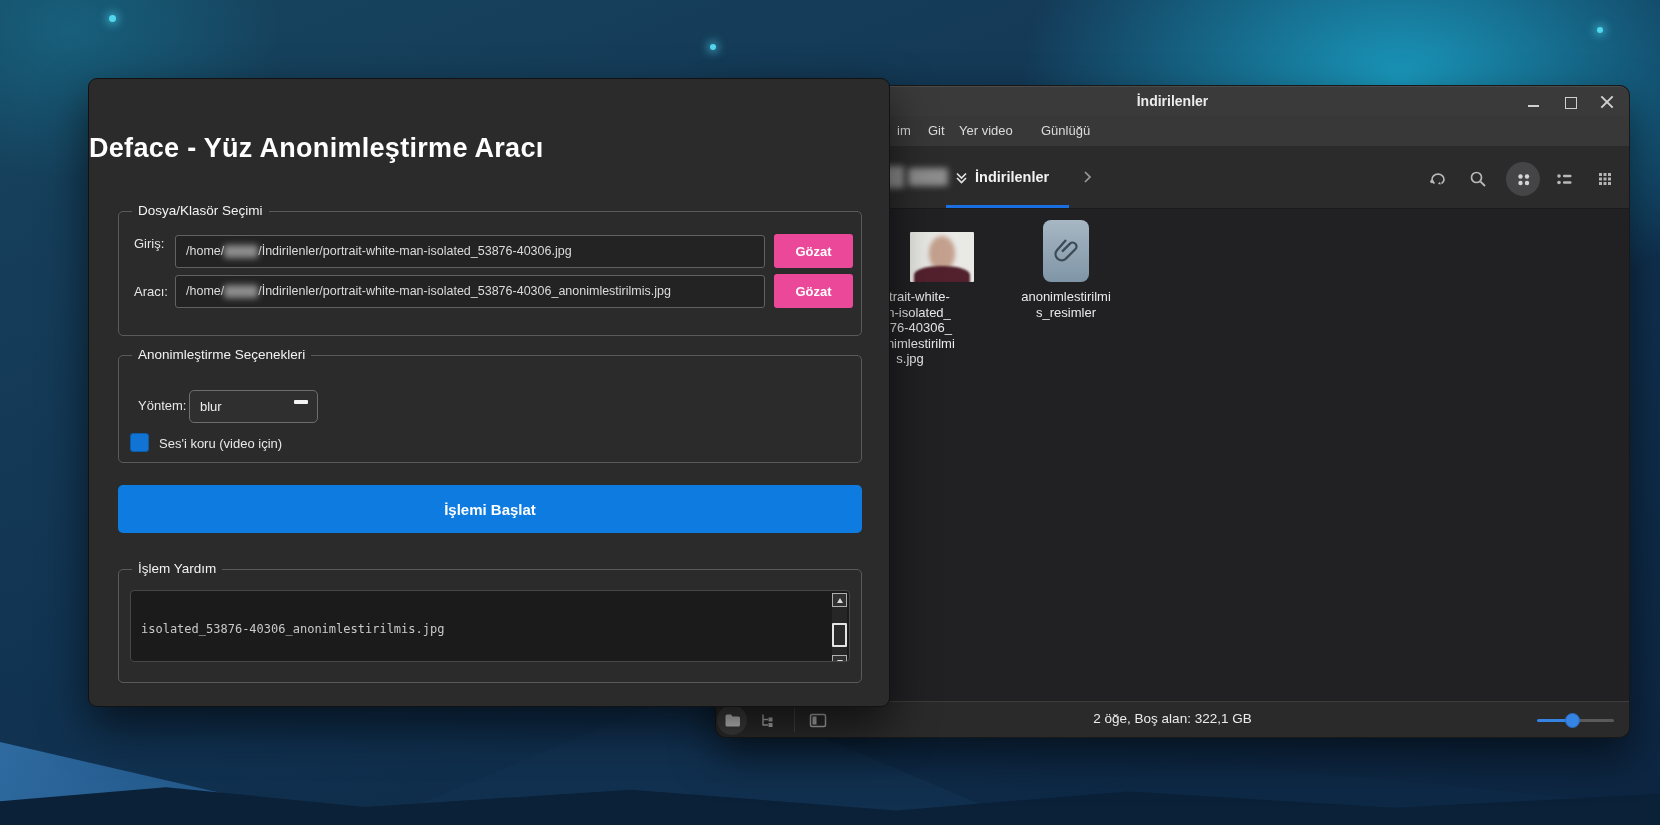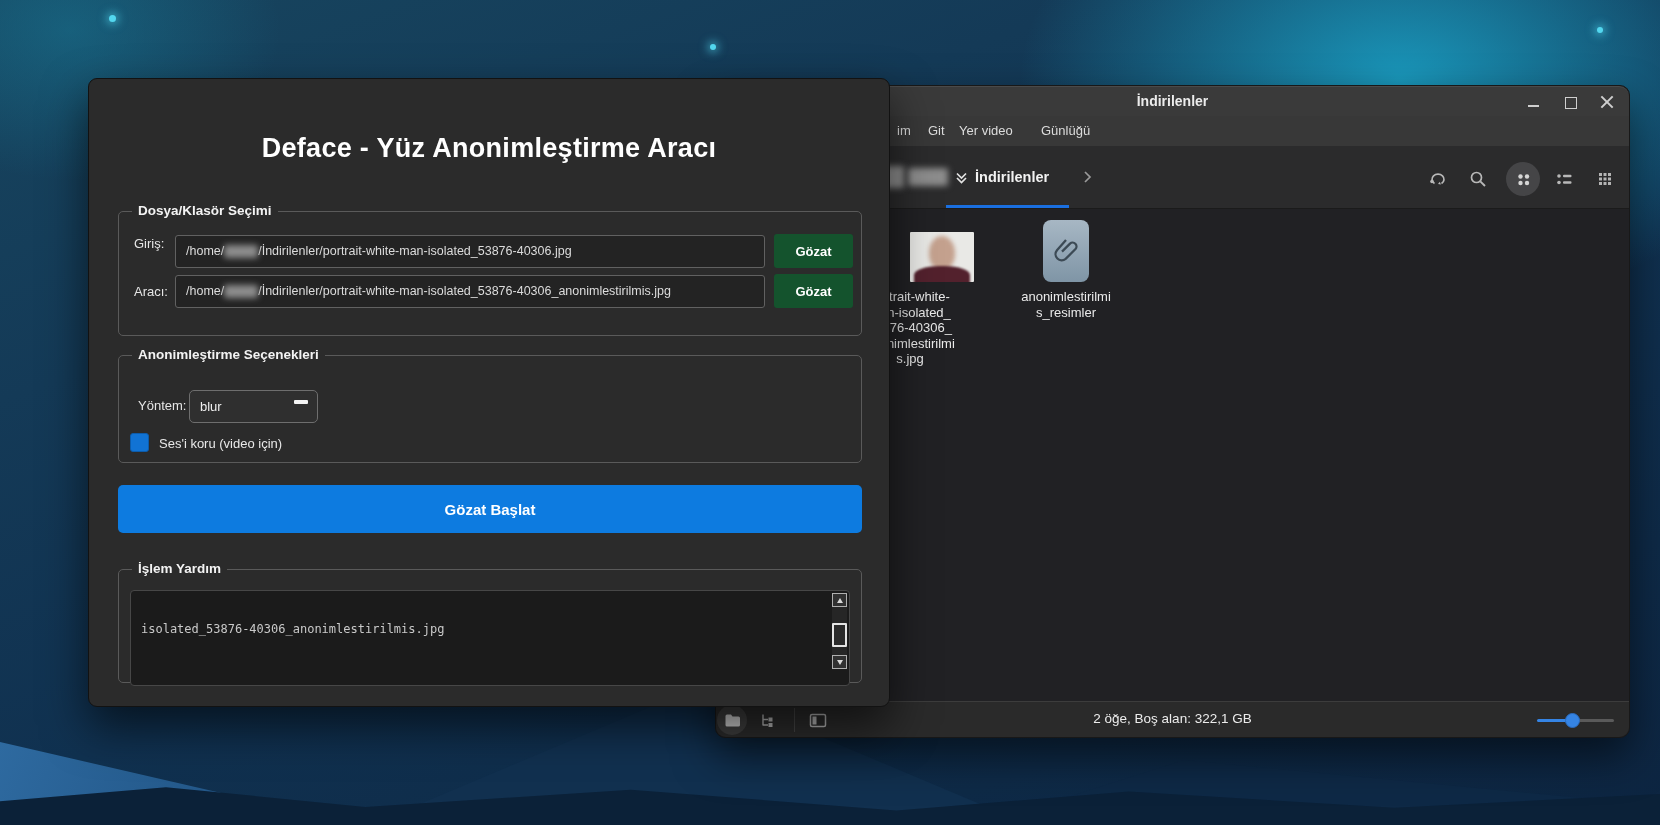--- a/index.html
+++ b/index.html
@@ -85,50 +85,50 @@
     background:#3584e4; border:1px solid #2a6cc0; }
 
   
   #df { position:absolute; left:88px; top:78px; width:802px; height:629px; border-radius:9px;
     background:#2b2b2b; box-shadow:0 20px 46px rgba(0,0,0,.6); border:1px solid #121212; }
   .df-titlebar { position:absolute; left:0; top:0; width:100%; height:34px; background:#1e1e1e;
     border-radius:9px 9px 0 0; }
   .df-title { position:absolute; left:0; right:0; top:8px; text-align:center; color:#f0f0f0;
     font-size:13.5px; font-weight:bold; }
   .df-ctls { position:absolute; right:16px; top:10px; }
-  .df-heading { position:absolute; left:0; right:0; top:54px; text-align:center; color:#ffffff;
+  .df-heading { position:absolute; left:0; right:0; top:54px; text-align:left; color:#ffffff;
     font-size:27px; font-weight:bold; letter-spacing:.3px; }
 
   .group { position:absolute; left:29px; width:744px; border:1px solid #5a5a5a; border-radius:5px; }
   .legend { position:absolute; top:-9px; left:13px; background:#2b2b2b; padding:0 6px;
-    font-size:13.5px; font-weight:bold; color:#f3f3f3; }
+    font-size:13.5px; font-weight:normal; color:#f3f3f3; }
   .g1 { top:132px; height:125px; }
   .g2 { top:276px; height:108px; }
   .g3 { top:490px; height:114px; }
 
   .frow-label { position:absolute; left:15px; color:#e6e6e6; font-size:13px; }
   .pathfield { position:absolute; left:56px; width:590px; height:33px; background:#232323;
     border:1px solid #616161; border-radius:3px; color:#dcdcdc; font-size:12.5px;
     line-height:31px; padding:0 10px; white-space:nowrap; overflow:hidden; }
-  .btn-blue { position:absolute; width:79px; height:34px; background:#14532d; border:none; border-radius:3px;
+  .btn-blue { position:absolute; width:79px; height:34px; background:#ec4899; border:none; border-radius:3px;
     color:#fff; font-size:13px; font-weight:bold; font-family:"Liberation Sans",sans-serif; cursor:pointer; }
 
   .combo { position:absolute; left:70px; top:34px; width:129px; height:33px; background:#2f2f2f;
     border:1px solid #6e6e6e; border-radius:5px; color:#eee; font-size:13px; line-height:31px;
     padding:0 10px; cursor:default; }
   .combo .indicator { position:absolute; right:9px; top:9px; width:14px; height:4px; background:#f4f4f4; border-radius:1px; }
   .checkbox { position:absolute; left:11px; top:77px; width:19px; height:19px; background:#1173d4;
     border:1px solid #0d5cab; border-radius:3px; cursor:pointer; }
   .chk-label { position:absolute; left:40px; top:80px; color:#e8e8e8; font-size:13px; }
 
   .start-btn { position:absolute; left:29px; top:406px; width:744px; height:48px; background:#0d7be0;
     border:none; border-radius:5px; color:#fff; font-size:15px; font-weight:bold;
     font-family:"Liberation Sans",sans-serif; cursor:pointer; }
 
-  .logbox { position:absolute; left:11px; top:20px; width:720px; height:96px; background:#1b1b1b;
+  .logbox { position:absolute; left:11px; top:20px; width:720px; height:72px; background:#1b1b1b;
     border:1px solid #474747; border-radius:4px; overflow:hidden; }
   .logtext { position:absolute; left:10px; top:5px; right:24px; font-family:"DejaVu Sans Mono",monospace;
     font-size:12px; line-height:13.6px; color:#c9c9c9; white-space:pre; }
   .scrollbar { position:absolute; right:2px; top:2px; width:15px; height:76px; background:#262626; }
   .sc-btn { position:absolute; left:0; width:15px; height:14px; background:#313131; border:1px solid #b0b0b0; }
   .sc-up { top:0; } .sc-down { bottom:0; }
   .sc-arrow { position:absolute; left:3.5px; width:0; height:0; border-left:3.5px solid transparent;
     border-right:3.5px solid transparent; }
   .sc-up .sc-arrow { top:4px; border-bottom:5px solid #d8d8d8; }
   .sc-down .sc-arrow { top:4px; border-top:5px solid #d8d8d8; }
@@ -296,21 +296,21 @@
       <span class="legend">Anonimleştirme Seçenekleri</span>
       <span class="frow-label" style="left:19px;top:42px">Yöntem:</span>
       <div class="combo">
         <span>blur</span>
         <span class="indicator"></span>
       </div>
       <span class="checkbox"></span>
       <span class="chk-label">Ses'i koru (video için)</span>
     </div>
 
-    <button class="start-btn">Gözat Başlat</button>
+    <button class="start-btn">İşlemi Başlat</button>
 
     <div class="group g3">
       <span class="legend">İşlem Yardım</span>
       <div class="logbox">
         <div class="logtext">
           <div class="logline"><span>isolated_53876-40306_anonimlestirilmis.jpg</span></div>
           
           
           
         </div>

